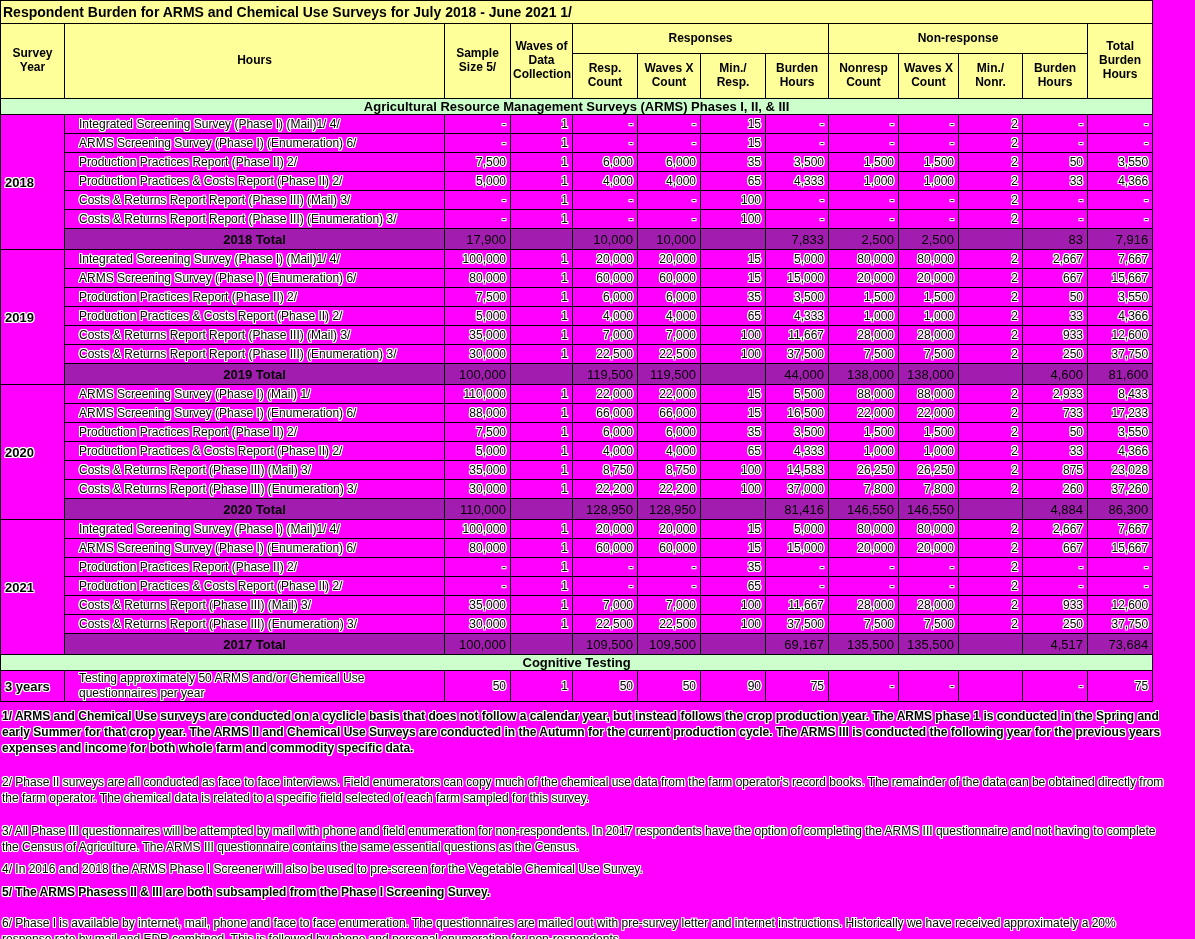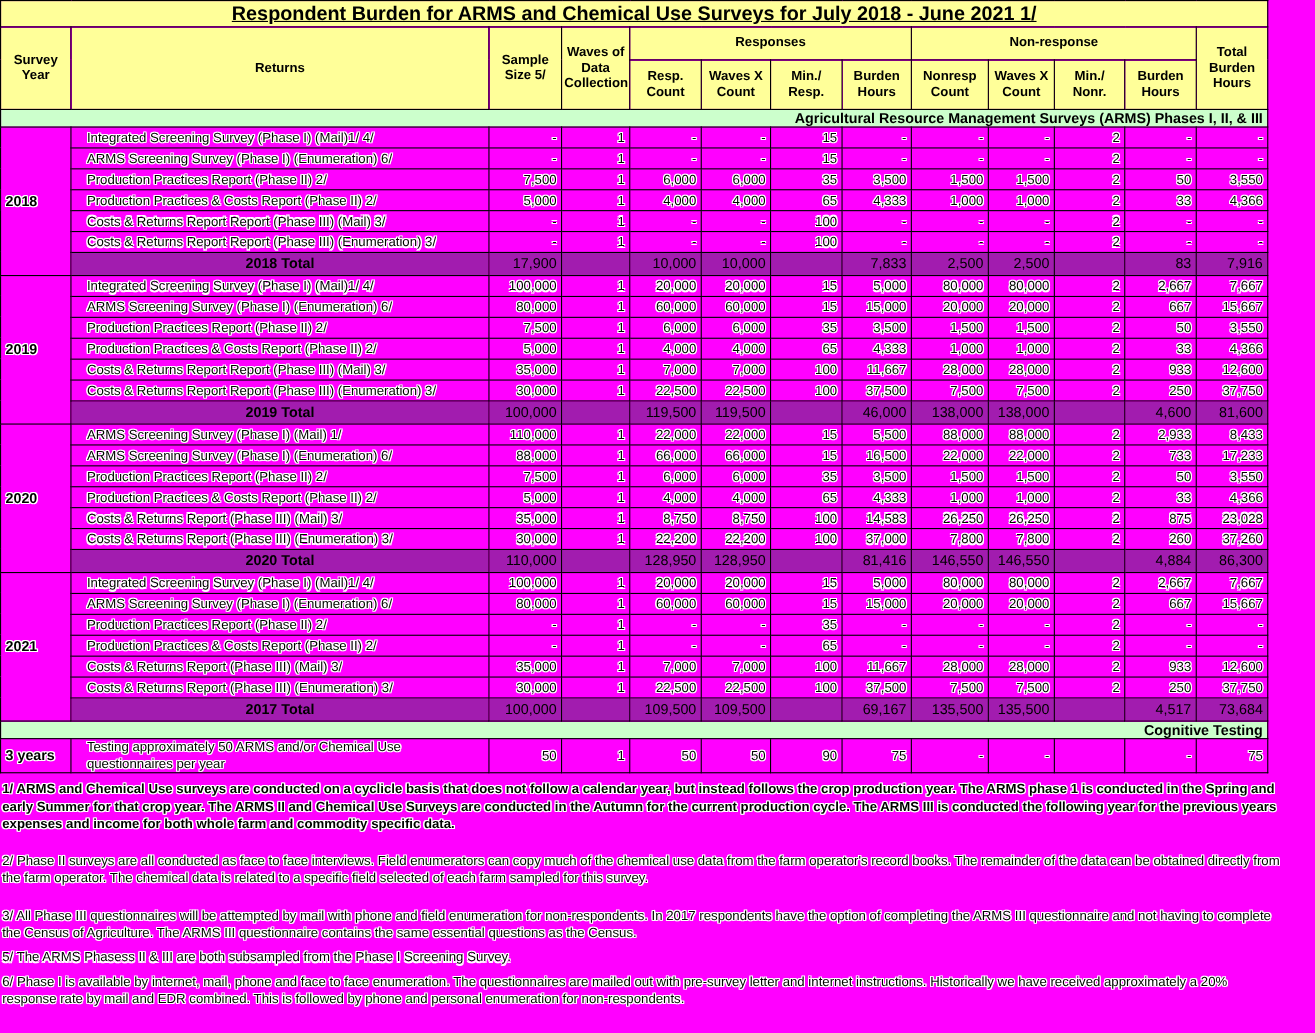--- a/index.html
+++ b/index.html
@@ -27,31 +27,30 @@
     background:#ffff99;
     font-weight:bold;
     text-align:center;
     white-space:normal;
     line-height:1.15;
     padding:1px 2px;
   }
   .title-cell{
     background:#ffff99;
     font-weight:bold;
-    text-align:center;
-    font-size:18px;
+    text-align:left;
+    font-size:14px;
     height:20px;
-    text-decoration:underline;
   }
   .group-row th{height:27px;}
   .sub-row th{height:42px;}
   .section-row td{
     background:#ccffcc;
     font-weight:bold;
-    text-align:right;
+    text-align:center;
     font-size:13px;
     height:15px;
   }
   .data-row td{
     background:#ff00ff;
     height:18px;
   }
   .year-cell{
     font-weight:bold;
     text-align:left;
@@ -76,21 +75,21 @@
   }
   #footnotes{
     width:1165px;
     padding:6px 2px 0 2px;
     font-size:12px;
     line-height:1.35;
   }
   #footnotes p{margin:0 0 6px 0;}
   #footnotes p:nth-child(1){margin-bottom:17px;font-weight:bold;}
   #footnotes p:nth-child(2){margin-bottom:17px;}
-  #footnotes p:nth-child(5){margin-bottom:15px;}
+  #footnotes p:nth-child(5){margin-bottom:15px;font-weight:bold;}
 </style>
 </head>
 <body>
 
 <table>
   <colgroup>
     <col style="width:64px">
       <col style="width:380px">
       <col style="width:66px">
       <col style="width:62px">
@@ -103,21 +102,21 @@
       <col style="width:64px">
       <col style="width:65px">
     <col style="width:65px">
   </colgroup>
   <thead>
     <tr>
       <th class="title-cell" colspan="13">Respondent Burden for ARMS and Chemical Use Surveys for July 2018 - June 2021 1/</th>
     </tr>
     <tr class="group-row">
       <th rowspan="2">Survey Year</th>
-      <th rowspan="2">Returns</th>
+      <th rowspan="2">Hours</th>
       <th rowspan="2">Sample Size 5/</th>
       <th rowspan="2">Waves of Data Collection</th>
       <th colspan="4">Responses</th>
       <th colspan="4">Non-response</th>
       <th rowspan="2">Total Burden Hours</th>
     </tr>
     <tr class="sub-row">
       <th>Resp. Count</th>
       <th>Waves X Count</th>
       <th>Min./ Resp.</th>
@@ -316,21 +315,21 @@
         <td class="num halo">250</td>
         <td class="num halo">37,750</td>
       </tr>
       <tr class="total-row">
         <td class="total-label">2019 Total</td>
         <td class="num">100,000</td>
         <td class="num"></td>
         <td class="num">119,500</td>
         <td class="num">119,500</td>
         <td class="num"></td>
-        <td class="num">46,000</td>
+        <td class="num">44,000</td>
         <td class="num">138,000</td>
         <td class="num">138,000</td>
         <td class="num"></td>
         <td class="num">4,600</td>
         <td class="num">81,600</td>
       </tr>
       <tr class="data-row">
         <td class="year-cell halo" rowspan="7">2020</td>
         <td class="survey-cell halo">ARMS Screening Survey (Phase I) (Mail) 1/</td>
         <td class="num halo">110,000</td>
@@ -546,15 +545,16 @@
         <td class="num halo">-</td>
         <td class="num halo">75</td>
       </tr>
     </tbody>
 </table>
 
 <div id="footnotes">
     <p class="footnote halo">1/ ARMS and Chemical Use surveys are conducted on a cyclicle basis that does not follow a calendar year, but instead follows the crop production year.  The ARMS phase 1 is conducted in the Spring and early Summer for that crop year.   The ARMS II and Chemical Use Surveys are conducted in the Autumn for the current production cycle. The ARMS III is conducted the following year for the previous years expenses and income for  both whole farm and commodity specific data.</p>
     <p class="footnote halo">2/ Phase II surveys are all conducted as face to face interviews. Field enumerators can copy much of the chemical use data from the farm operator's record books.  The remainder of the data can be obtained directly from the farm operator.  The chemical data is related to a specific field selected of each farm sampled for this survey.</p>
     <p class="footnote halo">3/ All Phase III questionnaires will be attempted by mail with phone and field enumeration for non-respondents.  In 2017 respondents have the option of completing the ARMS III questionnaire and not having to complete the Census of Agriculture. The ARMS III questionnaire contains the same essential questions as the Census.</p>
+    <p class="footnote halo">4/ In 2016 and 2018 the ARMS Phase I Screener will also be used to pre-screen for the Vegetable Chemical Use Survey.</p>
     <p class="footnote halo">5/ The ARMS Phasess II &amp; III are both subsampled from the Phase I Screening Survey.</p>
     <p class="footnote halo">6/ Phase I is available by internet, mail, phone and face to face enumeration. The questionnaires are mailed out with pre-survey letter and internet instructions.  Historically we have received approximately a 20% response rate by mail and EDR combined.  This is followed by phone and personal enumeration for non-respondents.</p>
   </div>
 
 </body></html>

